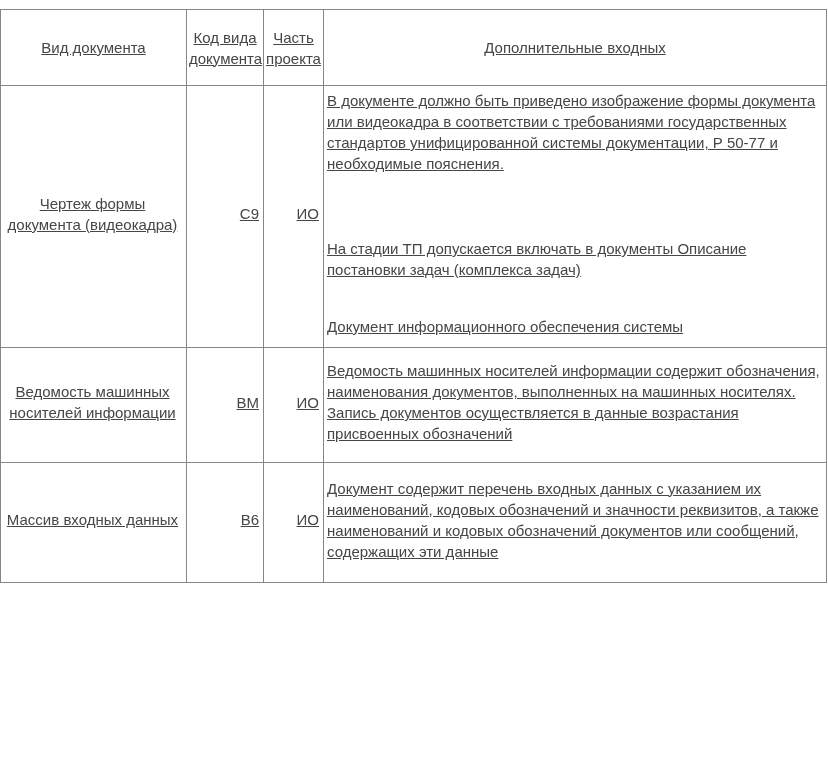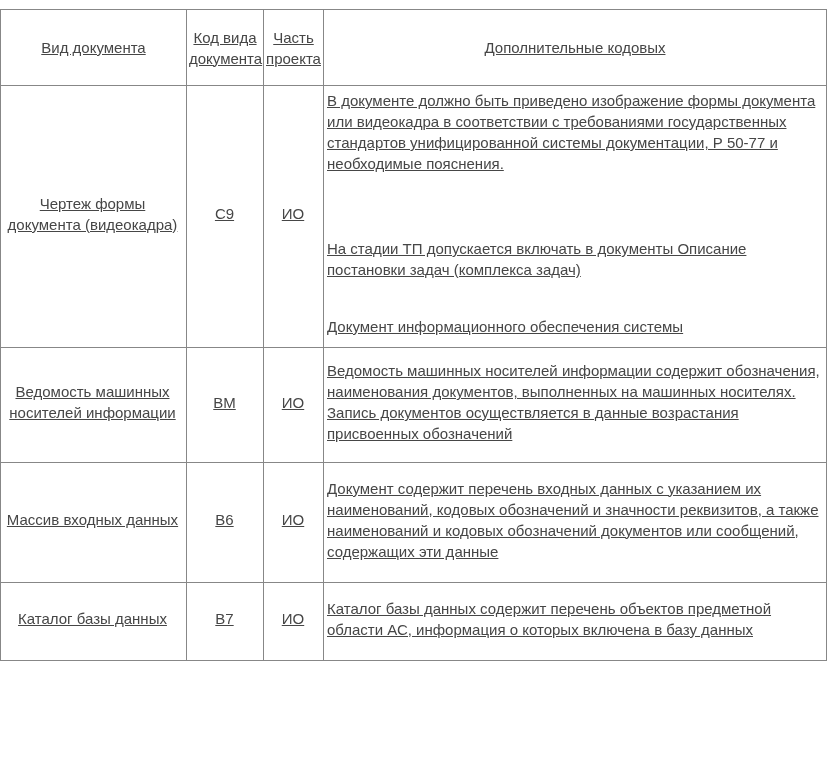--- a/index.html
+++ b/index.html
@@ -35,21 +35,21 @@
     text-align: center;
     padding: 2px 2px;
   }
   td.col-doc {
     text-align: center;
     padding-left: 2px;
     margin-left: 36px;
   }
   td.col-code,
   td.col-part {
-    text-align: center;
+    text-align: right;
   }
   td.col-notes {
     text-align: left;
     padding-left: 3px;
     padding-right: 6px;
   }
   .note-p {
     margin: 0;
   }
   .note-p.gap-3 {
@@ -67,21 +67,21 @@
     <col style="width:186px">
     <col style="width:77px">
     <col style="width:60px">
     <col style="width:503px">
   </colgroup>
   <thead>
     <tr style="height:76px">
       <th>Вид документа</th>
       <th>Код вида документа</th>
       <th>Часть проекта</th>
-      <th>Дополнительные кодовых</th>
+      <th>Дополнительные входных</th>
     </tr>
   </thead>
   <tbody>
     <tr style="height:262px">
       <td class="col-doc">Чертеж формы документа (видеокадра)</td>
       <td class="col-code">С9</td>
       <td class="col-part">ИО</td>
       <td class="col-notes">
         <p class="note-p gap-3">В документе должно быть приведено изображение формы документа или видеокадра в соответствии с требованиями государственных стандартов унифицированной системы документации, Р 50-77 и необходимые пояснения.</p>
         <p class="note-p gap-1">На стадии ТП допускается включать в документы Описание постановки задач (комплекса задач)</p>
@@ -97,22 +97,14 @@
       </td>
     </tr>
     <tr style="height:120px">
       <td class="col-doc">Массив входных данных</td>
       <td class="col-code">В6</td>
       <td class="col-part">ИО</td>
       <td class="col-notes">
         <p class="note-p">Документ содержит перечень входных данных с указанием их наименований, кодовых обозначений и значности реквизитов, а также наименований и кодовых обозначений документов или сообщений, содержащих эти данные</p>
       </td>
     </tr>
-    <tr style="height:78px">
-      <td class="col-doc">Каталог базы данных</td>
-      <td class="col-code">В7</td>
-      <td class="col-part">ИО</td>
-      <td class="col-notes">
-        <p class="note-p">Каталог базы данных содержит перечень объектов предметной области АС, информация о которых включена в базу данных</p>
-      </td>
-    </tr>
   </tbody>
 </table>
 
 </body></html>

